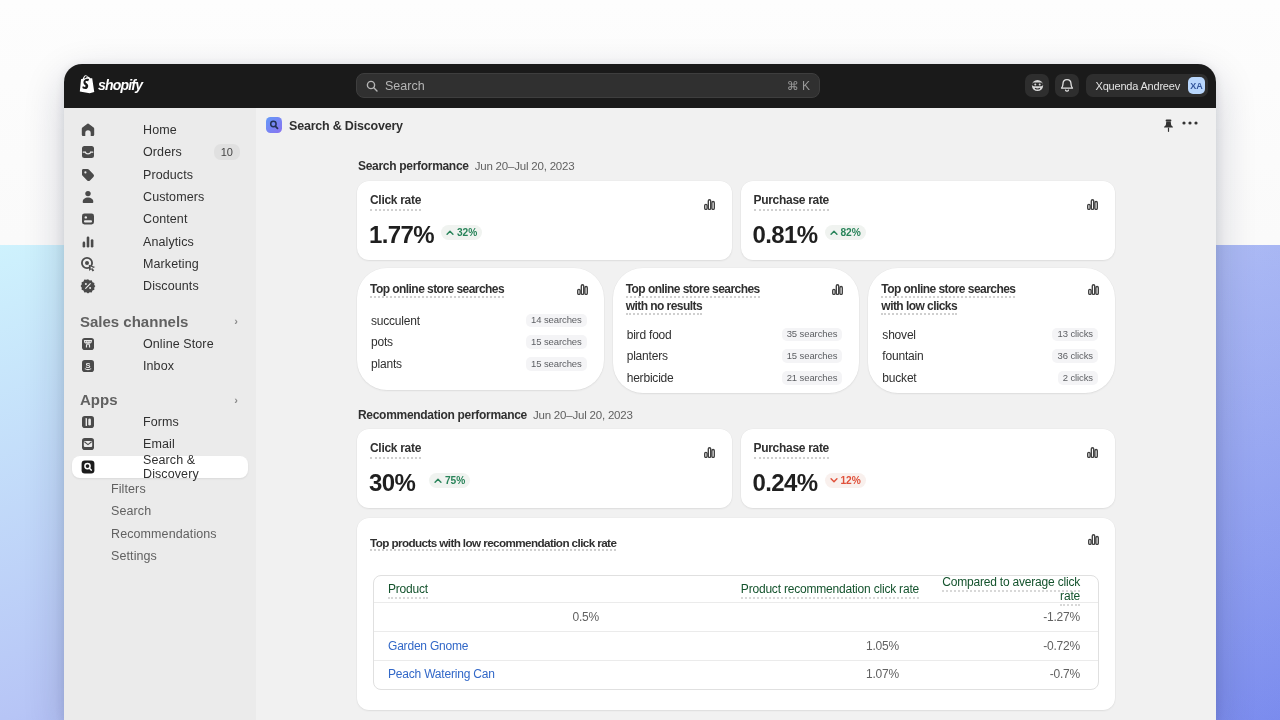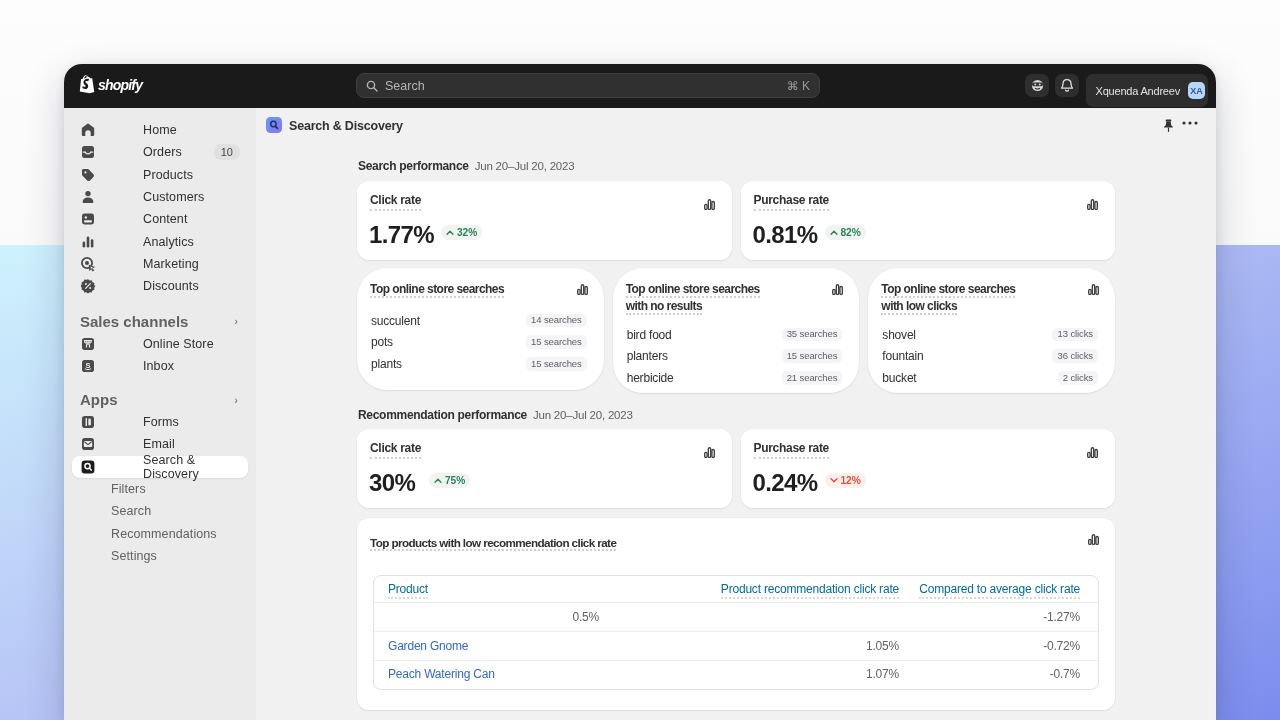--- a/index.html
+++ b/index.html
@@ -13,21 +13,21 @@
 
 .topbar { position:absolute; left:0; top:0; width:1152px; height:44px; background:#1a1a1a; }
 .logo { position:absolute; left:14px; top:10px; display:flex; align-items:center; }
 .logoword { color:#fff; font-weight:700; font-style:italic; font-size:14px; letter-spacing:-0.8px; margin-left:3px; }
 .search { position:absolute; left:292px; top:9px; width:464px; height:25px; background:#303030;
   border:1px solid #3e3e3e; border-radius:8px; display:flex; align-items:center; color:#b5b5b5; font-size:12.5px; }
 .search .mag { margin-left:9px; margin-right:7px; }
 .search .kbd { position:absolute; right:9px; color:#999; font-size:12px; }
 .tb-btn { position:absolute; top:10px; width:24px; height:23px; background:#2e2e2e; border-radius:7px;
   display:flex; align-items:center; justify-content:center; }
-.userchip { position:absolute; top:10px; right:8px; height:33px; white-space:nowrap; background:#2e2e2e; border-radius:7px;
+.userchip { position:absolute; top:10px; right:8px; height:23px; white-space:nowrap; background:#2e2e2e; border-radius:7px;
   display:flex; align-items:center; padding:0 3px 0 10px; }
 .username { color:#e3e3e3; font-size:11px; letter-spacing:-0.2px; margin-right:8px; }
 .avatar { width:17px; height:17px; background:#b8d6fc; color:#34569b; border-radius:5px; font-size:9px; font-weight:700;
   display:flex; align-items:center; justify-content:center; }
 
 .frame { position:absolute; left:0; top:44px; width:1152px; height:612px; background:#f1f1f1; }
 .sidebar { position:absolute; left:0; top:0; width:192px; height:612px; background:#ebebeb; padding-top:11px; }
 .nav { padding:0 8px; }
 .nrow { height:22.3px; display:flex; align-items:center; border-radius:8px; padding:0 8px; position:relative;gap:40px; }
 .nrow svg { flex:0 0 16px; }
@@ -70,21 +70,21 @@
 .item .k { font-size:12px; letter-spacing:-0.2px; color:#303030; }
 .item .v { font-size:9.5px; letter-spacing:-0.1px; line-height:10.5px; color:#5d5f63; background:#f4f4f6; border-radius:5px; padding:1.5px 5px; }
 
 .bigcard { width:758px; height:192px; }
 .tbl { position:absolute; left:16px; top:56.5px; width:726px; height:115.5px; border:1px solid #e0e0e0; border-radius:8px; background:#fff; }
 .trow { display:flex; align-items:center; border-top:1px solid #ebebeb; }
 .trow:first-child { border-top:none; }
 .c1 { flex:0 0 300px; padding-left:14px; text-align:left; }
 .c2 { flex:0 0 225px; text-align:right; }
 .c3 { flex:1; text-align:right; padding-right:18px; }
-.th { height:26.5px; font-size:12px; letter-spacing:-0.2px; color:#0369a1; }
+.th { height:26.5px; font-size:12px; letter-spacing:-0.2px; color:#14532d;gap:20px; }
 .du { text-decoration:none; border-bottom:2px dotted #d8d8d8; padding-bottom:1px; }
 .tr { height:28.8px; font-size:12px; letter-spacing:-0.2px; color:#616161; }
 .tr .c1 { color:#3268c8; }
 </style>
 </head>
 <body>
 <div class="band"></div>
 <div class="window">
   <div class="topbar">
     <div class="logo">

